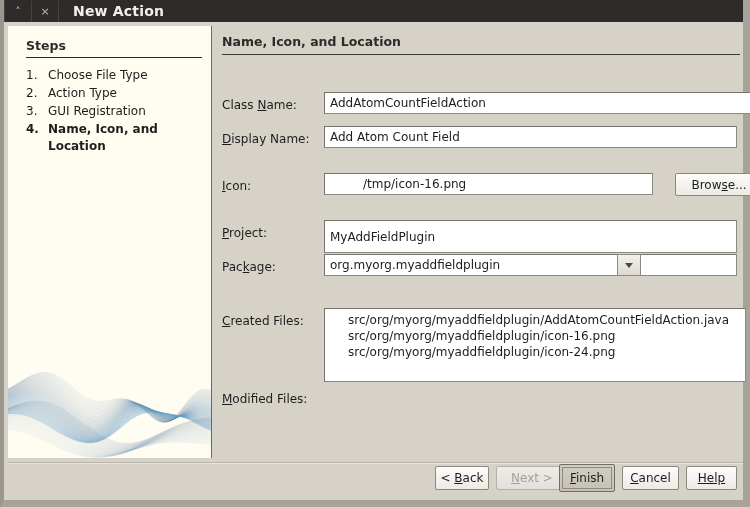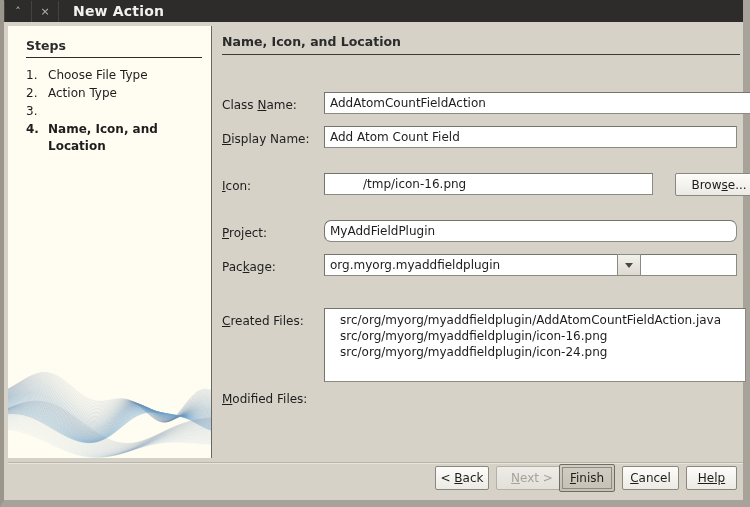--- a/index.html
+++ b/index.html
@@ -148,21 +148,21 @@
 
   .tarea {
     position: absolute;
     background: #ffffff;
     border: 1px solid #8d8a84;
     border-top-color: #77746e;
     border-left-color: #77746e;
     box-sizing: border-box;
     font-size: 12px;
     color: #1d1d1d;
-    padding: 3px 15px;
+    padding: 3px 23px;
     overflow: hidden;
   }
   .tarea .line { line-height: 16px; white-space: nowrap; }
   .caret {
     display: inline-block;
     width: 1px; height: 12px;
     background: #1d1d1d;
     vertical-align: -2px;
   }
 
@@ -254,20 +254,21 @@
           <div class="step-row">
             <div class="step-num">1.</div>
             <div class="step-label">Choose File Type</div>
           </div>
           <div class="step-row">
             <div class="step-num">2.</div>
             <div class="step-label">Action Type</div>
           </div>
           <div class="step-row">
             <div class="step-num">3.</div>
+            <div class="step-label">GUI Registration</div>
           </div>
           <div class="step-row current">
             <div class="step-num">4.</div>
             <div class="step-label">Name, Icon, and Location</div>
           </div>
         </div>
 
       <svg id="waves" viewBox="0 0 203 130" preserveAspectRatio="none">
         <g fill="none" stroke-width="0.6" opacity="0.85">
           <g id="wavegroup">
@@ -363,21 +364,21 @@
           </div>
           <div class="field-label" style="left: 9px; top: 106px;"><u>D</u>isplay Name:</div>
           <div class="tfield" style="left: 111px; top: 100px; width: 413px; height: 22px;">
             <span>Add Atom Count Field</span>
           </div>
           <div class="field-label" style="left: 9px; top: 153px;"><u>I</u>con:</div>
           <div class="tfield" style="left: 111px; top: 147px; width: 329px; height: 22px; padding-left: 38px;">
             <span>/tmp/icon-16.png</span>
           </div>
           <div class="field-label" style="left: 9px; top: 200px;"><u>P</u>roject:</div>
-          <div class="tfield" style="left: 111px; top: 194px; width: 413px; height: 22px; border-radius: 7px;">
+          <div class="tfield" style="left: 111px; top: 194px; width: 413px; height: 33px;">
             <span>MyAddFieldPlugin</span>
           </div>
           <div class="field-label" style="left: 9px; top: 234px;">Pac<u>k</u>age:</div>
           <div class="tfield" style="left: 111px; top: 228px; width: 413px; height: 22px;">
             <span>org.myorg.myaddfieldplugin</span>
           </div>
         </div>
 
       <div class="pbtn" id="browse-btn" style="left:462px; top:147px; width:88px; height:23px;">
         <span>Brow<u>s</u>e...</span>

